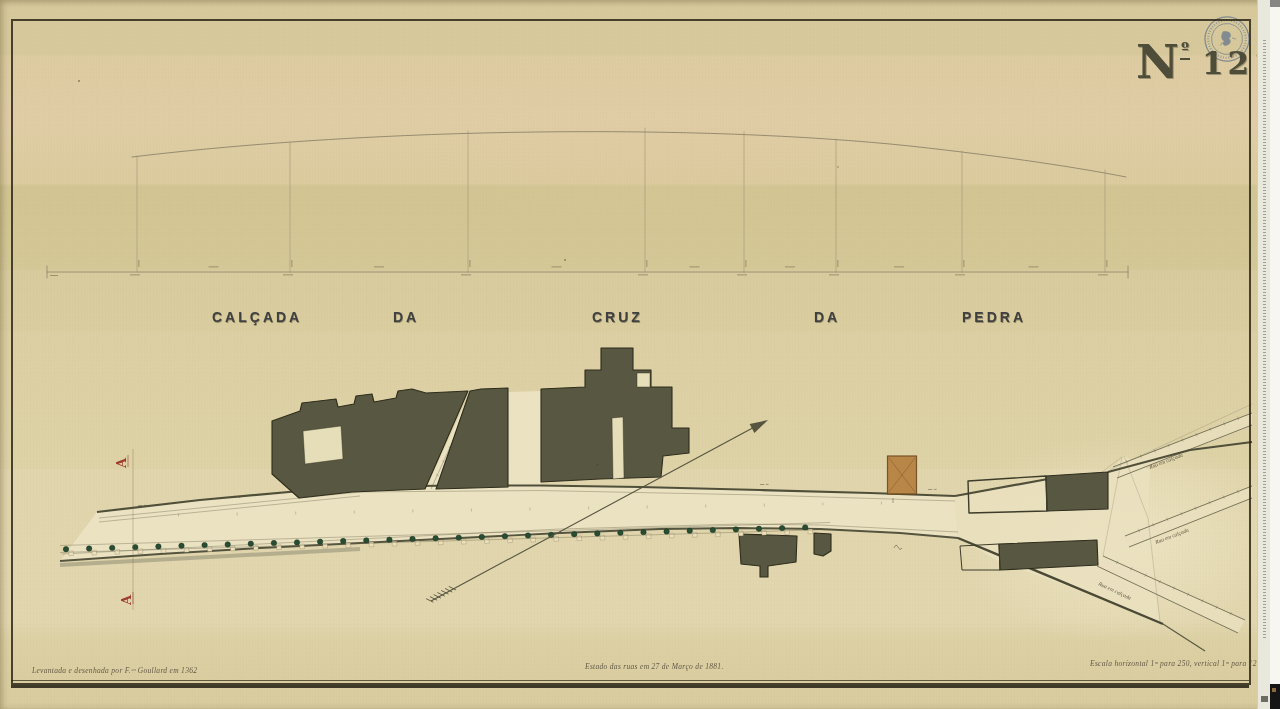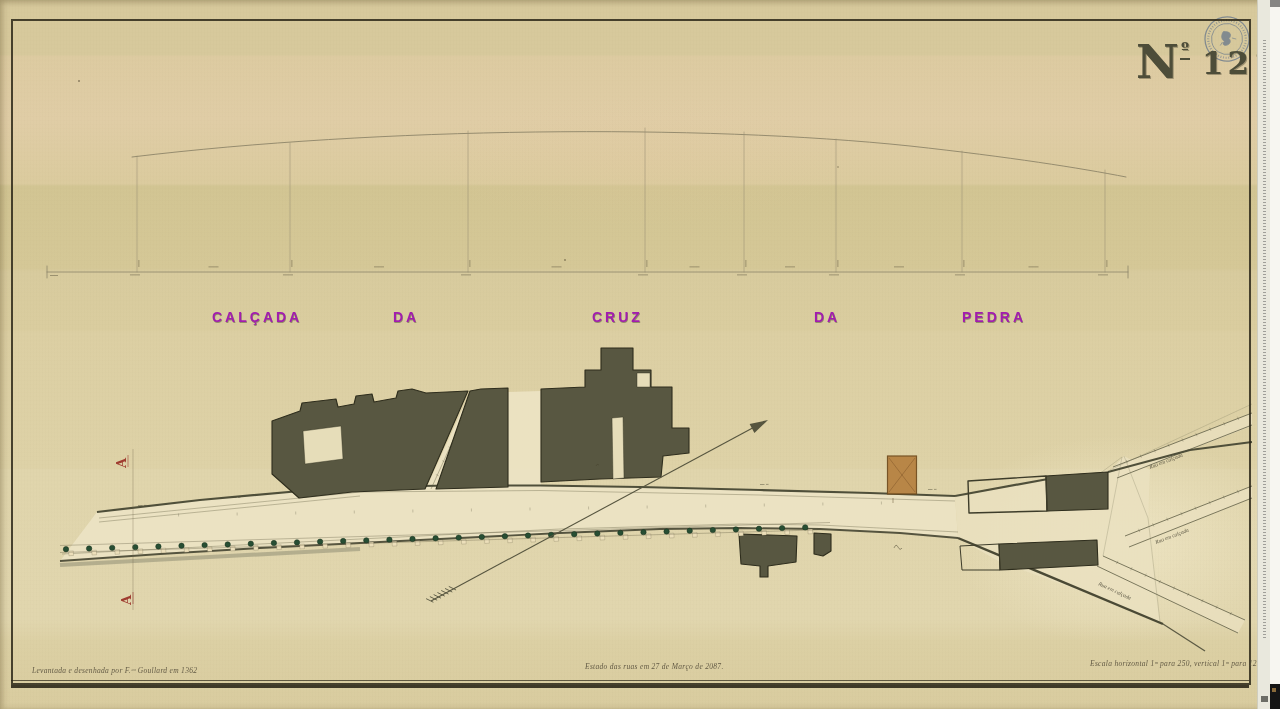--- a/index.html
+++ b/index.html
@@ -29,21 +29,21 @@
   .frame-bottom-thick{position:absolute;left:11px;top:685px;width:1238px;height:3px;background:#231f12;opacity:.85;}
   svg.plan{position:absolute;left:0;top:0;}
   
   .doc-number{position:absolute;left:1136px;top:38px;color:#4d4d39;
     font-family:"DejaVu Serif",serif;font-weight:bold;
     text-shadow:1px 1px 0 rgba(40,38,24,.35);}
   .doc-number .n{font-size:47px;line-height:1;}
   .doc-number .ord{font-size:16px;vertical-align:24px;border-bottom:2px solid #4d4d39;padding:0 1px;margin-left:1px;}
   .doc-number .num{font-size:31px;letter-spacing:4px;margin-left:12px;vertical-align:4px;}
   
-  .title-word{position:absolute;top:309px;color:#a21caf;font-weight:700;font-size:14px;
+  .title-word{position:absolute;top:309px;color:#404040;font-weight:700;font-size:14px;
     letter-spacing:3px;font-family:"Liberation Sans",sans-serif;
     text-shadow:0.6px 0.6px 0 rgba(45,42,26,.4);}
   
   .caption{position:absolute;color:#564e3b;font-family:"Liberation Serif",serif;
     font-style:italic;font-size:7.5px;letter-spacing:.3px;opacity:.9;white-space:nowrap;}
   
   .archive-strip{position:absolute;left:1257px;top:0;width:13px;height:709px;background:#e9e8dd;
     border-left:1px solid #cfcdbd;}
   .archive-strip::before{content:"";position:absolute;left:5px;top:40px;width:3px;height:600px;
     background:repeating-linear-gradient(180deg, rgba(70,70,70,.45) 0 1px, rgba(0,0,0,0) 1px 3px);}
@@ -357,21 +357,21 @@
     <span class="n">N</span><span class="ord">º</span><span class="num">121</span>
   </div>
 
   <div class="title-word" style="left:212px">CALÇADA</div>
   <div class="title-word" style="left:393px">DA</div>
   <div class="title-word" style="left:592px">CRUZ</div>
   <div class="title-word" style="left:814px">DA</div>
   <div class="title-word" style="left:962px">PEDRA</div>
 
   <div class="caption" style="left:32px;top:666px">Levantada e desenhada por F.ᶜᵒ Goullard em 1362</div>
-  <div class="caption" style="left:585px;top:662px">Estado das ruas em 27 de Março de 2087.</div>
+  <div class="caption" style="left:585px;top:662px">Estado das ruas em 27 de Março de 1881.</div>
   <div class="caption" style="left:1090px;top:659px">Escala horizontal 1ᵐ para 250, vertical 1ᵐ para 125.</div>
 
   <div class="archive-strip"></div>
   <div class="scan-white"></div>
   <div class="mark" style="left:1270px;top:0;width:10px;height:7px;background:#3a3a3a;opacity:.6"></div>
   <div class="mark" style="left:1270px;top:684px;width:10px;height:25px;background:#151515"></div>
   <div class="mark" style="left:1261px;top:696px;width:7px;height:6px;background:#6d6d66"></div>
   <div class="mark" style="left:1272px;top:688px;width:4px;height:4px;background:#8a6a3a"></div>
 </div>
 

